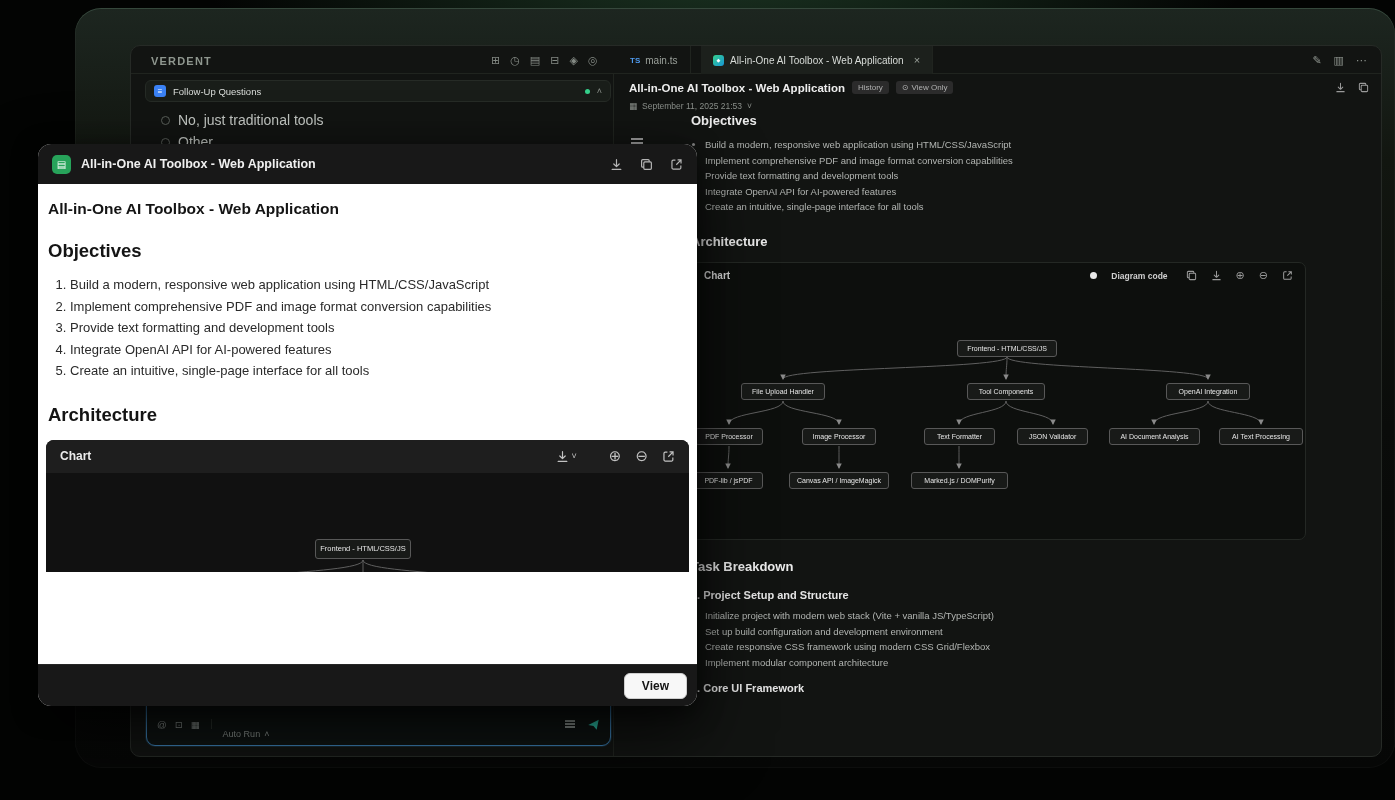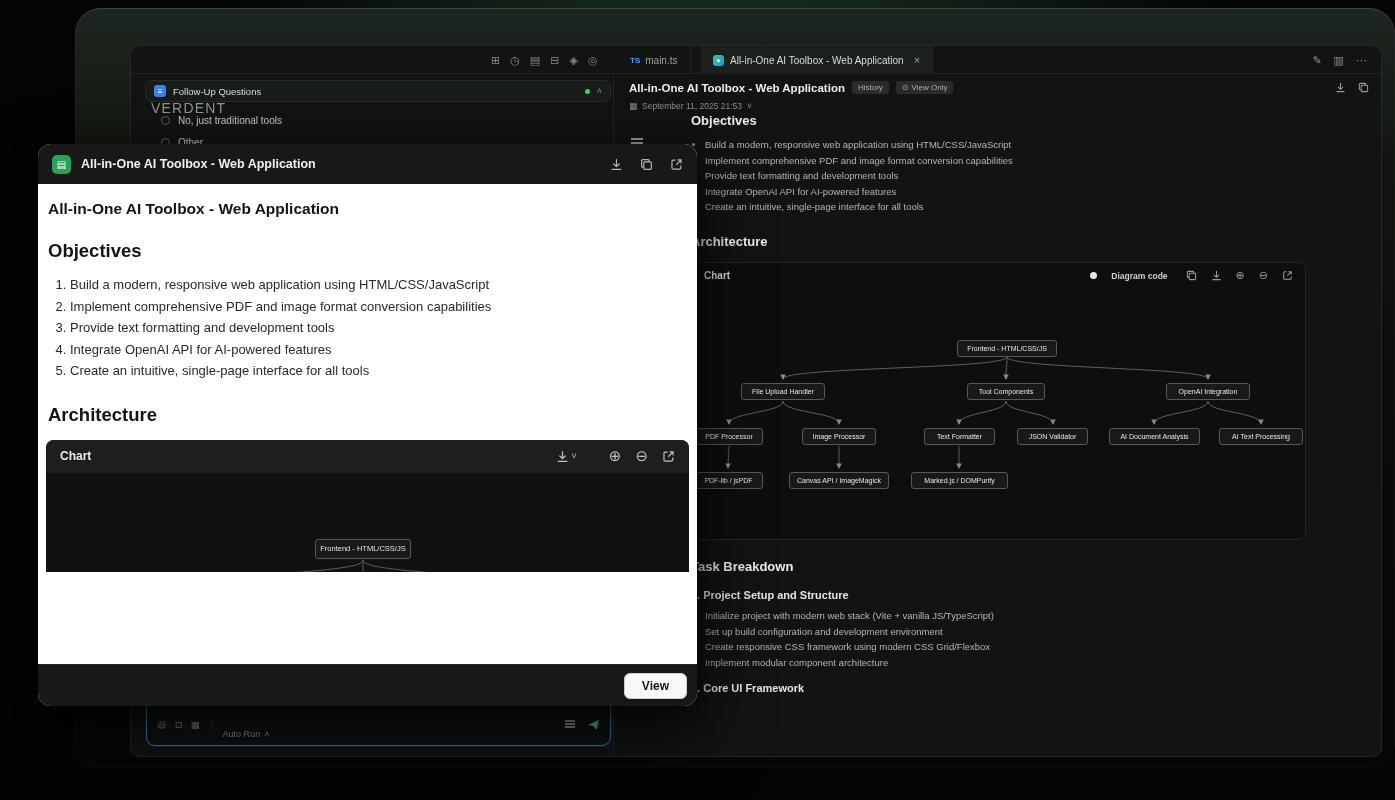--- a/index.html
+++ b/index.html
@@ -7,38 +7,38 @@
   body{font-family:"Liberation Sans","DejaVu Sans",sans-serif;background:#000;}
   .stage{position:relative;width:1395px;height:800px;background:#030403;overflow:hidden;}
   .stage::before{content:"";position:absolute;inset:0;background:radial-gradient(55% 30% at 52% -6%, rgba(58,112,74,.5), rgba(0,0,0,0) 70%);}
   
   .frame{position:absolute;left:75px;top:8px;width:1320px;height:760px;border-radius:26px;
     background:linear-gradient(180deg,#1d2620 0%,#121610 20%,#0a0c0a 55%,#060706 100%);
     box-shadow:inset 0 1px 0 rgba(140,200,160,.18), inset 0 0 0 1px rgba(255,255,255,.03);}
   
   .app{position:absolute;left:55px;top:37px;width:1252px;height:712px;background:#121412;border:1px solid #262a26;border-radius:10px;overflow:hidden;}
   .topbar{position:absolute;top:0;left:0;right:0;height:28px;border-bottom:1px solid #20241f;}
-  .brand{position:absolute;left:20px;top:9px;font-size:14px;letter-spacing:1.2px;color:#8f978f;font-weight:400;margin-top:45px;}
+  .brand{position:absolute;left:20px;top:9px;font-size:11px;letter-spacing:1.2px;color:#8f978f;font-weight:700;}
   .tb-icons{position:absolute;left:360px;top:0;height:28px;display:flex;align-items:center;gap:10px;color:#848a84;font-size:11px;}
   .tbi{cursor:default;}
   .tab-code{position:absolute;left:486px;top:0;height:28px;display:flex;align-items:center;gap:5px;padding:0 13px;color:#9aa09a;font-size:10px;border-right:1px solid #20241f;}
   .ts-badge{color:#4f9bef;font-size:8px;font-weight:700;}
   .tab-doc{position:absolute;left:570px;top:0;height:28px;display:flex;align-items:center;gap:6px;padding:0 12px;background:#1c201c;color:#d8dcd8;font-size:10px;border-right:1px solid #20241f;}
   .doc-ico{width:11px;height:11px;border-radius:3px;background:linear-gradient(135deg,#35d08b,#1795d8);display:flex;align-items:center;justify-content:center;color:#fff;font-size:5px;}
   .tab-close{color:#9aa09a;margin-left:4px;font-size:11px;}
   .tb-right{position:absolute;right:14px;top:0;height:28px;display:flex;align-items:center;gap:12px;color:#8f958f;font-size:11px;}
   
   .left-panel{position:absolute;left:0;top:28px;bottom:0;width:483px;border-right:1px solid #20241f;}
   .fu-card{position:absolute;left:14px;width:466px;top:6px;height:22px;background:#191d19;border:1px solid #262b26;border-radius:6px;display:flex;align-items:center;gap:7px;padding:0 8px;}
   .fu-ico{width:12px;height:12px;background:#3b82f6;border-radius:3px;color:#fff;font-size:8px;display:flex;align-items:center;justify-content:center;}
   .fu-title{font-size:9.5px;font-weight:400;color:#dcdfdc;}
   .fu-sp{flex:1;}
   .fu-dot{width:5px;height:5px;border-radius:50%;background:#35d08b;}
   .fu-chev{font-size:9px;color:#8a8f8a;}
-  .fu-option{position:absolute;left:30px;height:20px;display:flex;gap:8px;align-items:center;font-size:10px;color:#c2c6c2;}
+  .fu-option{position:absolute;left:30px;height:20px;display:flex;gap:8px;align-items:center;font-size:14px;color:#c2c6c2;}
   .radio{width:9px;height:9px;border-radius:50%;border:1px solid #5a5f5a;}
   .composer{position:absolute;left:15px;width:465px;top:622px;height:50px;border:1px solid #3c7fb5;border-radius:9px;background:#0f1413;box-shadow:0 0 0 1px rgba(60,140,190,.18);}
   .comp-row{position:absolute;left:10px;right:10px;bottom:6px;display:flex;align-items:center;gap:8px;color:#8b928f;font-size:9.5px;}
   .comp-div{width:1px;height:10px;background:#2a302c;margin:0 3px;}
   .autorun{font-size:9px;color:#8b928f;display:flex;gap:4px;align-items:center;margin-top:20px;}
   .mini-burger{width:10px;height:1.4px;background:#8b928f;box-shadow:0 3px 0 #8b928f,0 6px 0 #8b928f;margin-top:-6px;}
   .send{color:#2fc7ae;display:flex;}
   
   .right-panel{position:absolute;left:484px;top:28px;right:0;bottom:0;overflow:hidden;}
   .doc-head{position:absolute;left:14px;top:7px;right:12px;display:flex;align-items:center;gap:7px;}

